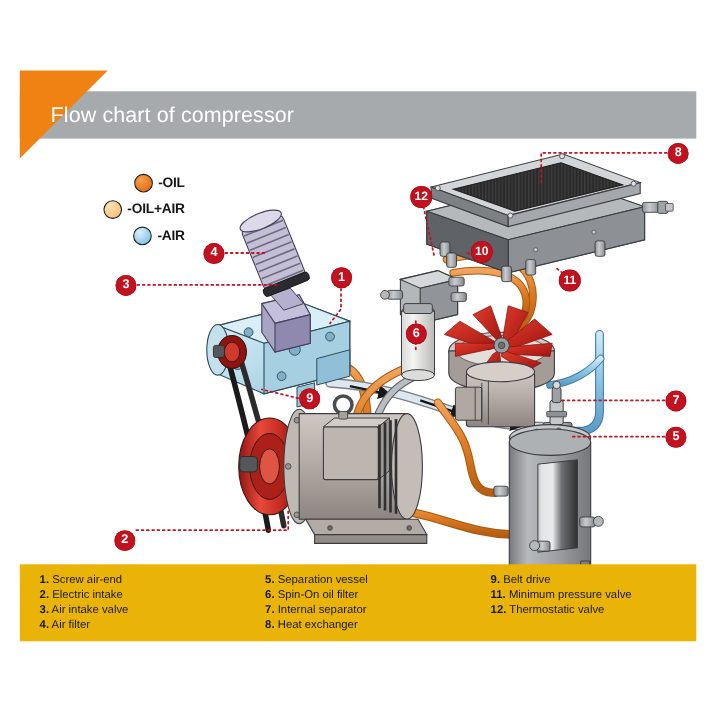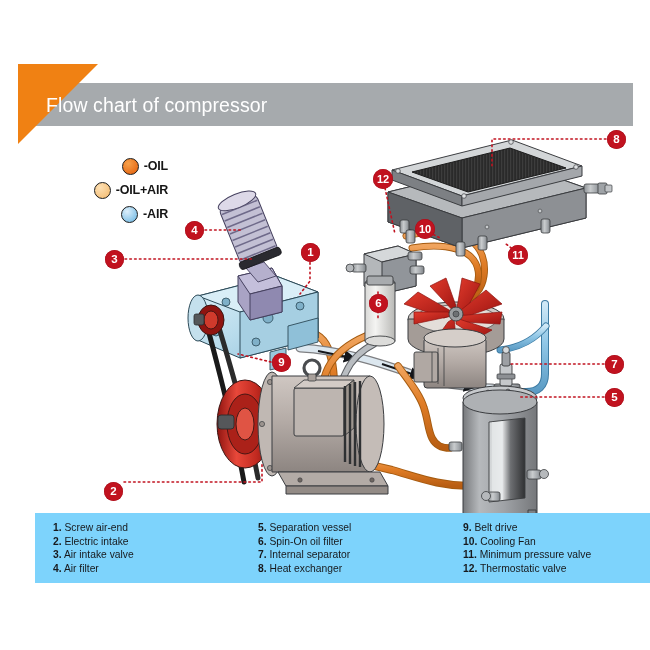--- a/index.html
+++ b/index.html
@@ -24,22 +24,22 @@
   .legend-row{display:flex;align-items:center;height:22px;margin-bottom:2px;justify-content:flex-end;}
   .legend-dot{width:15px;height:15px;border-radius:50%;
               border:1.3px solid #1b1b1b;flex:0 0 auto;}
   .legend-dot.oil{background:radial-gradient(circle at 35% 30%,#f7a14a,#e8701c 70%);}
   .legend-dot.oilair{background:radial-gradient(circle at 35% 30%,#fde0b4,#f5c27d 75%);}
   .legend-dot.air{background:radial-gradient(circle at 35% 30%,#ddeffb,#85c3e8 75%);}
   .legend-label{margin-left:5px;font-size:12.5px;font-weight:bold;color:#161616;
               letter-spacing:-.2px;}
 
   
-  #caption-panel{position:absolute;left:35px;top:513px;width:615px;height:70px;
-              background:#7dd3fc;display:flex;}
+  #caption-panel{position:absolute;left:18px;top:513px;width:615px;height:70px;
+              background:#eab308;display:flex;}
   .caption-col{flex:1;padding:8px 0 0 18px;box-sizing:border-box;}
   .caption-item{font-size:10.3px;color:#17191c;line-height:13.6px;
               white-space:nowrap;}
   .caption-item b{font-weight:bold;}
 
   
   #diagram{position:absolute;left:0;top:126px;width:650px;height:390px;}
   #diagram svg{display:block;}
 
   
@@ -418,21 +418,21 @@
 
   <div class="callout" style="left:301px;top:243px">1</div>
   <div class="callout" style="left:104px;top:482px">2</div>
   <div class="callout" style="left:105px;top:250px">3</div>
   <div class="callout" style="left:185px;top:221px">4</div>
   <div class="callout" style="left:605px;top:388px">5</div>
   <div class="callout" style="left:369px;top:294px">6</div>
   <div class="callout" style="left:605px;top:355px">7</div>
   <div class="callout" style="left:607px;top:130px">8</div>
   <div class="callout" style="left:272px;top:353px">9</div>
-  <div class="callout wide" style="left:415px;top:219px">10</div>
+  <div class="callout wide" style="left:428px;top:219px">10</div>
   <div class="callout wide" style="left:508px;top:245px">11</div>
   <div class="callout wide" style="left:373px;top:169px">12</div>
 
   <div id="caption-panel">
     <div class="caption-col">
       <div class="caption-item">
         <b>1.</b>
         <span>Screw air-end</span>
       </div>
       <div class="caption-item">
@@ -465,24 +465,20 @@
         <b>8.</b>
         <span>Heat exchanger</span>
       </div>
     </div>
     <div class="caption-col">
       <div class="caption-item">
         <b>9.</b>
         <span>Belt drive</span>
       </div>
       <div class="caption-item">
-        <b>10.</b>
-        <span>Cooling Fan</span>
-      </div>
-      <div class="caption-item">
         <b>11.</b>
         <span>Minimum pressure valve</span>
       </div>
       <div class="caption-item">
         <b>12.</b>
         <span>Thermostatic valve</span>
       </div>
     </div>
   </div>
 

